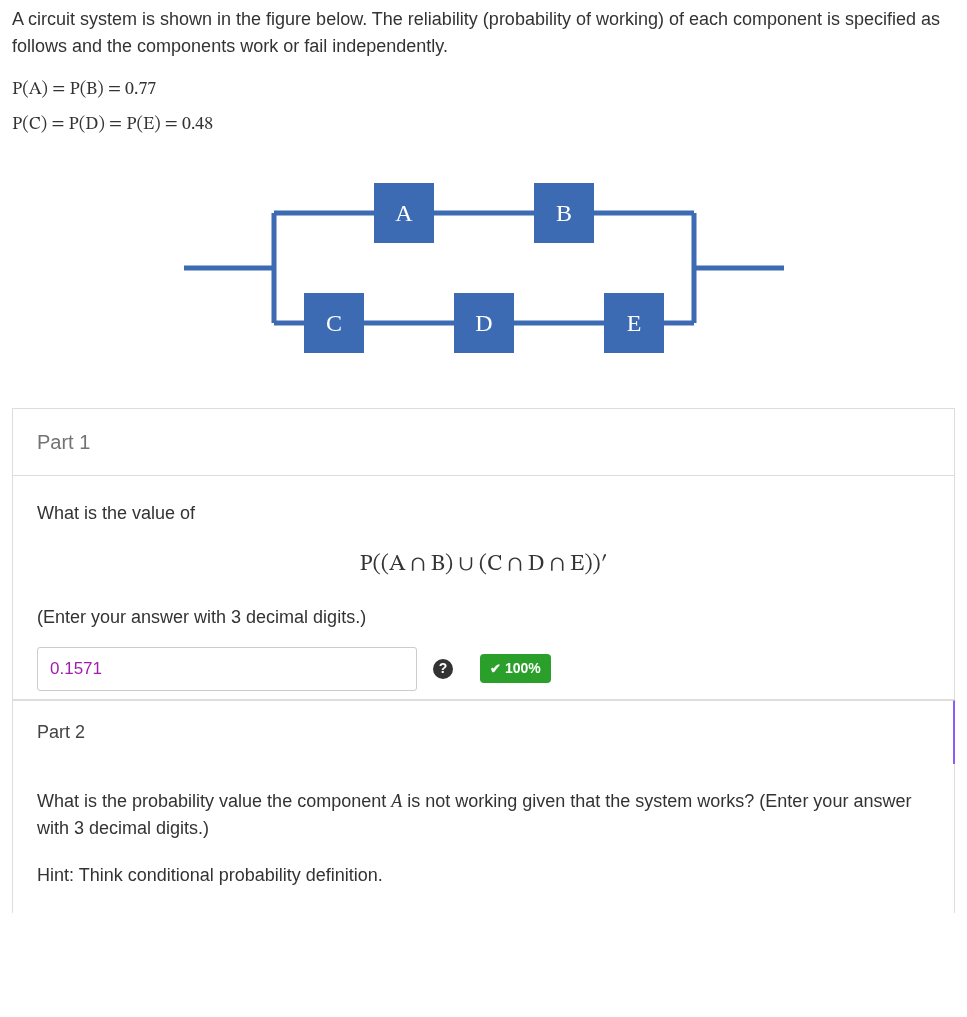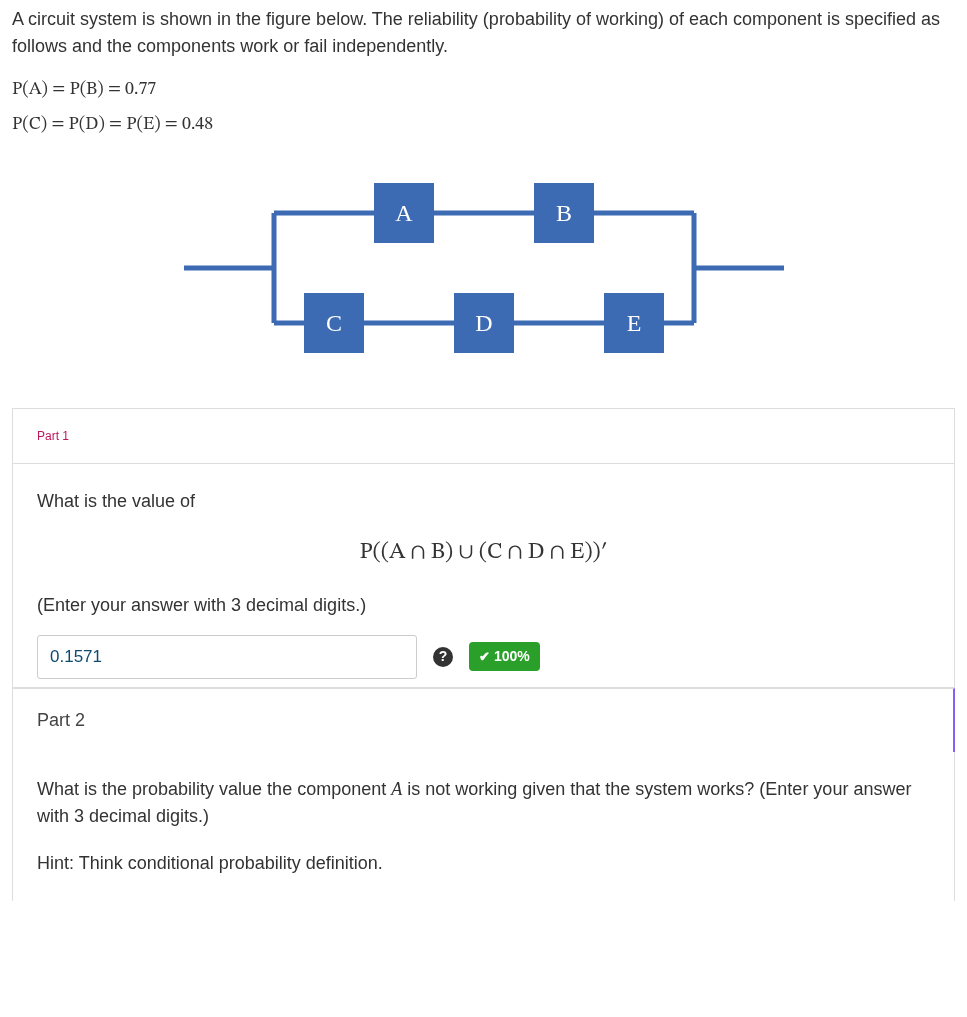--- a/index.html
+++ b/index.html
@@ -26,22 +26,22 @@
       display: flex;
       justify-content: center;
       margin-bottom: 40px;
     }
     svg.diagram { display: block; }
     .part-container {
       border: 1px solid #ddd;
     }
     .part-header {
       padding: 18px 24px;
-      font-size: 12px;
-      color: #be185d;
+      font-size: 20px;
+      color: #737373;
       border-bottom: 1px solid #ddd;
     }
     .part-body {
       padding: 24px 24px 8px 24px;
     }
     .math-line {
       font-family: 'Cambria Math', 'STIX Two Math', 'Times New Roman', serif;
       font-size: 23px;
       text-align: center;
       margin: 20px 0 22px 0;
@@ -55,21 +55,21 @@
       gap: 16px;
     }
     .answer-input {
       width: 380px;
       height: 44px;
       padding: 8px 12px;
       font-size: 17px;
       border: 1px solid #ccc;
       border-radius: 3px;
       font-family: inherit;
-      color: #0c4a6e;
+      color: #a21caf;
     }
     .help-icon {
       width: 20px;
       height: 20px;
       border-radius: 50%;
       background: #333;
       color: #fff;
       font-weight: bold;
       font-size: 14px;
       display: inline-flex;
@@ -80,20 +80,21 @@
     .score-badge {
       background: #2aa02a;
       color: #fff;
       font-size: 14px;
       font-weight: 600;
       padding: 4px 10px;
       border-radius: 4px;
       display: inline-flex;
       align-items: center;
       gap: 4px;
+      margin-left: 11px;
     }
     .score-badge::before {
       content: "✔";
       font-size: 13px;
     }
     .part2-header {
        border-top: 1px solid #ddd;
        border-left: 1px solid #ddd;
        border-right: 2px solid #8b5cf6;
        padding: 18px 24px;

